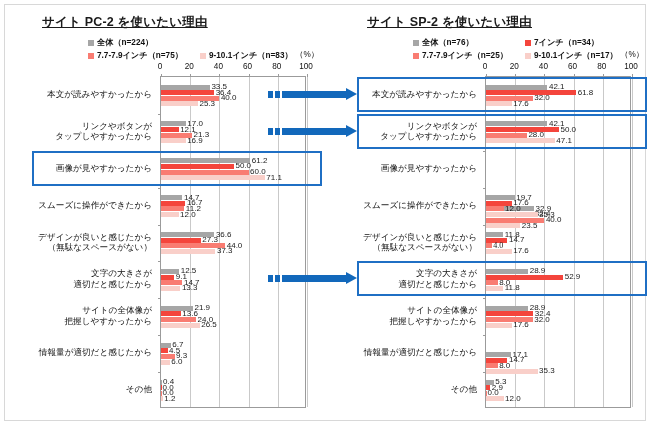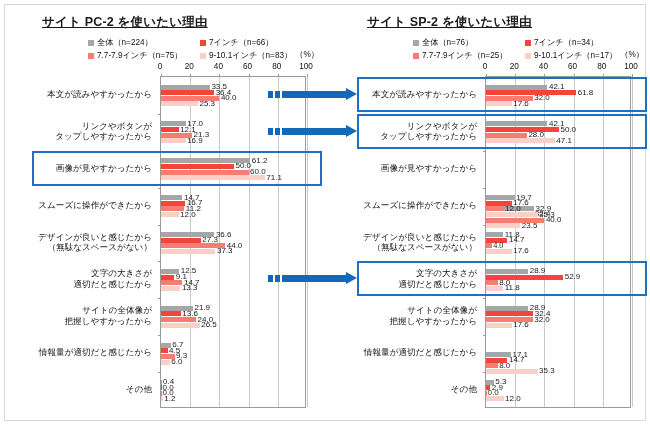--- a/index.html
+++ b/index.html
@@ -40,20 +40,21 @@
     position: absolute;
     top: 36px;
     left: 88px;
     width: 235px;
     font-size: 8.2px;
     color: #111;
   }
   .legend-row {
     display: flex;
     height: 13px;
+    font-weight: bold;
   }
   .legend-item {
     display: flex;
     align-items: center;
     white-space: nowrap;
   }
   .legend-item.i0 { width: 112px; }
   .legend-item.i1 { width: 110px; }
   .legend-item.i2 { width: 112px; }
   .legend-item.i3 { width: 110px; }
@@ -200,24 +201,20 @@
   <div class="outer-border"></div>
 
   <div class="panel left">
     <div class="chart-title">サイト PC-2 を使いたい理由</div>
     <div class="legend" id="legend-left">
       <div class="pct-label">（%）</div>
     <div class="legend-row">
           <div class="legend-item i0">
             <span class="swatch" style="background: rgb(166, 166, 166);"></span>
             <span>全体（n=224）</span>
-          </div>
-          <div class="legend-item i1">
-            <span class="swatch" style="background: rgb(244, 69, 60);"></span>
-            <span>7インチ（n=66）</span>
           </div>
         </div>
         <div class="legend-row">
           <div class="legend-item i2">
             <span class="swatch" style="background: rgb(249, 124, 114);"></span>
             <span>7.7-7.9インチ（n=75）</span>
           </div>
           <div class="legend-item i3">
             <span class="swatch" style="background: rgb(249, 207, 201);"></span>
             <span>9-10.1インチ（n=83）</span>

